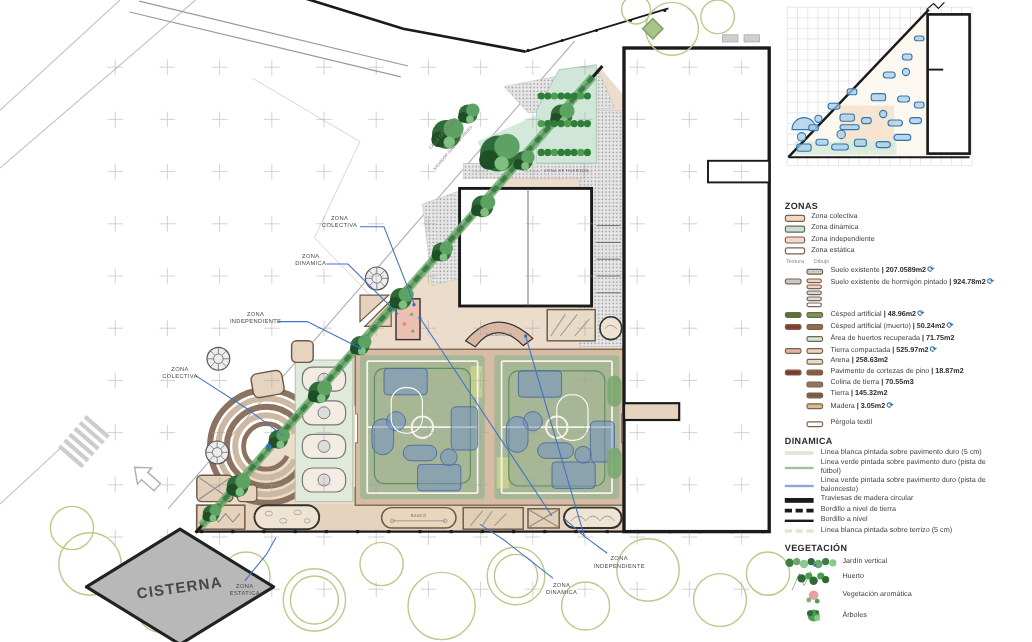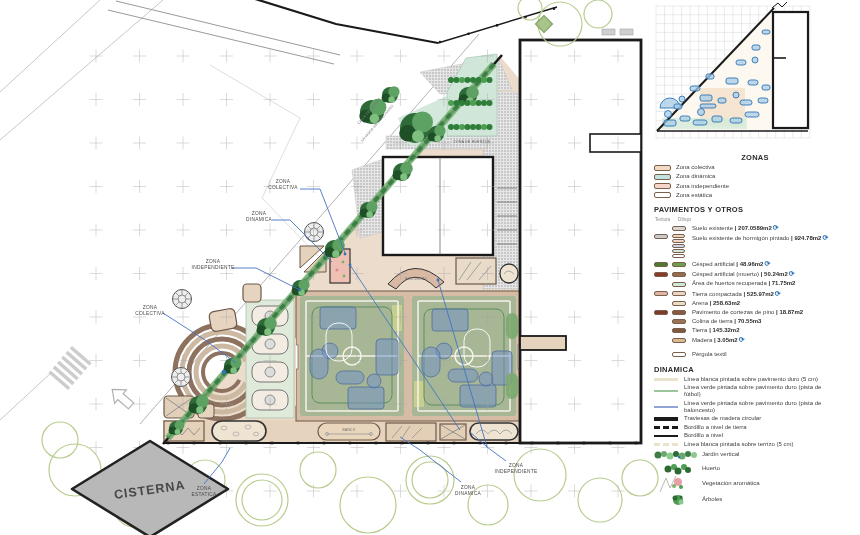--- a/index.html
+++ b/index.html
@@ -3,21 +3,21 @@
 <meta charset="utf-8">
 <style>
   html,body{margin:0;padding:0;background:#fff;}
   .canvas{position:relative;width:860px;height:535px;background:#fff;overflow:hidden;
           font-family:"Liberation Sans",sans-serif;}
   .plan-svg{position:absolute;left:0;top:0;}
   
   .legend{position:absolute;left:654px;top:153px;width:202px;color:#3f3f3f;
           font-size:6px;line-height:1.25;}
   .lg-title{font-size:7.5px;font-weight:bold;color:#2b2b2b;letter-spacing:.3px;margin:6px 0 2px 0;}
-  .lg-title:first-child{margin-top:0;text-align:center;}
+  .lg-title:first-child{margin-top:14px;}
   .zrow,.prow,.lrow,.vrow{display:flex;align-items:center;margin:1.6px 0;}
   .s{display:inline-block;height:5px;border-radius:2px;border:1px solid #7a614e;box-sizing:border-box;}
   .s13{width:14px;}
   .s16{width:17px;height:6px;}
   .dotted{background-image:radial-gradient(#8a8a8a .5px,transparent .7px);background-size:2px 2px;}
   .swcol{display:inline-flex;align-items:flex-start;width:38px;flex:0 0 38px;}
   .swz{width:22px;flex:0 0 22px;}
   .ind{margin-left:18px;}
   .stack{display:flex;flex-direction:column;gap:1px;margin-left:4px;}
   .stack .s{width:13px;height:4px;}
@@ -560,21 +560,20 @@
         </span>
     <span>Zona independiente</span>
       </div>
   <div class="zrow">
     <span class="swcol swz">
           <span class="s s16" style="background-color: rgb(255, 255, 255);"></span>
         </span>
     <span>Zona estática</span>
       </div>
 
-  <div class="lg-title">PAVIMENTOS Y OTROS</div>
   <div style="display:flex;gap:8px;font-size:4.6px;color:#8a8a8a;margin:0 0 1px 1px;">
     <span>Textura</span>
         <span>Dibujo</span>
   </div>
 
   <div class="prow">
     <span class="swcol">
           <span class="s s13 dotted ind" style="background-color: rgb(216, 216, 216);"></span>
         </span>
     <span class="plab"><span>Suelo existente </span><span class="pval">| 207.0589m2</span><span class="ricon">⟳</span></span>
@@ -705,20 +704,21 @@
         </span>
     <span class="lwrap-label">Bordillo a nivel</span>
       </div>
   <div class="lrow">
     <span class="lnwrap">
           <span class="ln ln3 lndash" style="border-top-color: rgb(233, 226, 204);"></span>
         </span>
     <span class="lwrap-label">Línea blanca pintada sobre terrizo (5 cm)</span>
       </div>
 
+  <div class="lg-title">VEGETACIÓN</div>
   <div class="vrow">
     <span class="vsw">
           <svg width="44" height="10">
       <circle cx="4" cy="5" r="3.5" fill="#3f7d46"></circle>
             <circle cx="10" cy="4" r="3" fill="#6aa86f"></circle>
       <circle cx="16" cy="6" r="3.5" fill="#8cc98f"></circle>
             <circle cx="22" cy="4" r="3" fill="#2f6b38"></circle>
       <circle cx="28" cy="6" r="3.5" fill="#6aa86f"></circle>
             <circle cx="34" cy="4" r="3" fill="#3f7d46"></circle>
       <circle cx="40" cy="5" r="3" fill="#8cc98f"></circle>

